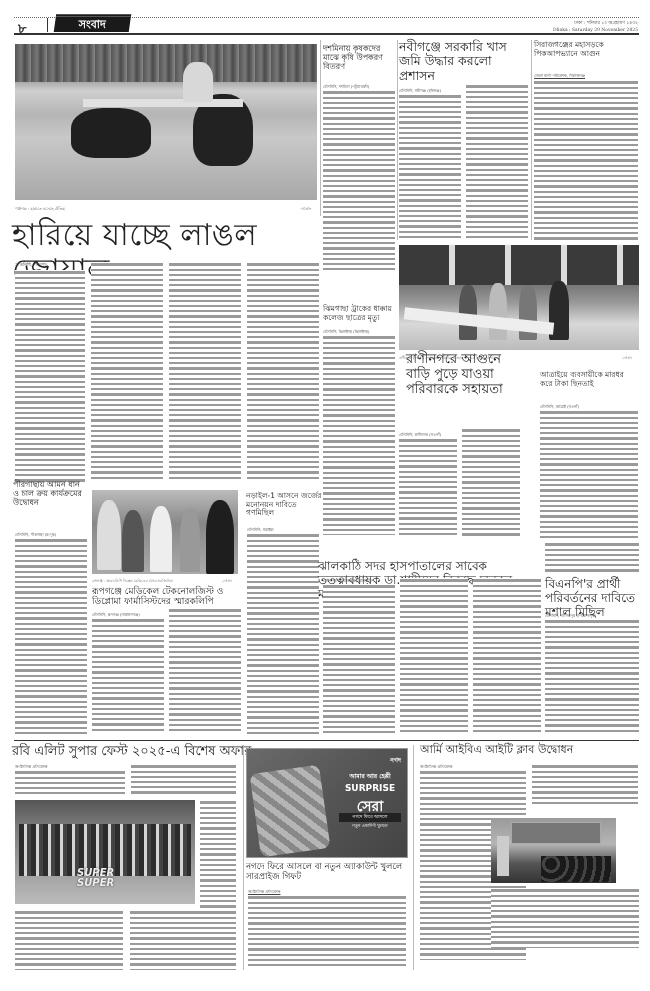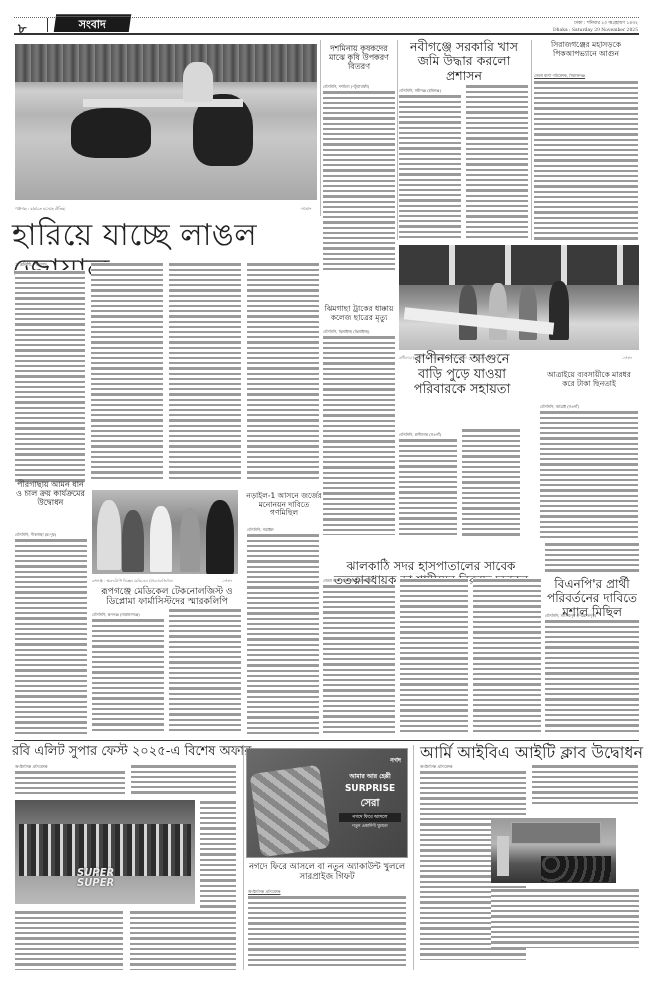--- a/index.html
+++ b/index.html
@@ -2,21 +2,21 @@
 <html><head>
 <meta charset="utf-8">
 <style>
 *{box-sizing:border-box;margin:0;padding:0}
 body{width:650px;height:991px;background:#fff;font-family:"DejaVu Serif",serif;color:#222;position:relative;overflow:hidden}
 .abs{position:absolute}
 .dotline{border-top:1px dotted #666}
 .rule{background:#333}
 .txt{font-size:3.2px;line-height:5.2px;color:#555;text-align:justify;overflow:hidden;word-break:break-all}
 .lines{background:repeating-linear-gradient(#fff 0,#fff 1.4px,#9a9a9a 1.4px,#9a9a9a 3.6px,#fff 3.6px,#fff 5.2px)}
-.hl{font-family:"DejaVu Sans",sans-serif;color:#222;text-align:center;line-height:1.15}
+.hl{font-family:"DejaVu Sans",sans-serif;color:#222;text-align:left;line-height:1.15}
 .byline{font-family:"DejaVu Sans",sans-serif;font-size:4.5px;color:#444}
 .caption{font-family:"DejaVu Sans",sans-serif;font-size:4px;color:#555}
 .photo{background:#888;overflow:hidden}
 .vrule{position:absolute;width:1px;background:#bbb}
 </style>
 </head>
 <body>
 
 <div class="abs dotline" style="left:14px;top:17px;width:625px"></div>
 <div class="abs" style="left:18px;top:19px;font-family:'DejaVu Sans',sans-serif;font-size:13px;font-weight:bold">৮</div>
@@ -127,29 +127,29 @@
 </div>
 <div class="abs txt lines" style="left:200px;top:800px;width:36px;height:108px"></div>
 <div class="abs txt lines" style="left:15px;top:910px;width:108px;height:60px"></div>
 <div class="abs txt lines" style="left:130px;top:910px;width:106px;height:60px"></div>
 
 <div class="abs" style="left:246px;top:748px;width:162px;height:110px;background:linear-gradient(135deg,#6a6a6a 0%,#555 50%,#444 100%);border:1px solid #999;overflow:hidden">
   <div style="position:absolute;left:8px;top:20px;width:70px;height:84px;background:repeating-linear-gradient(45deg,#888 0,#888 6px,#b5b5b5 6px,#b5b5b5 12px);border-radius:8px;transform:rotate(-8deg)"></div>
   <div style="position:absolute;right:6px;top:6px;color:#fff;font-family:'DejaVu Sans',sans-serif;font-size:6px;font-weight:bold">নগদ</div>
   <div style="position:absolute;left:88px;top:22px;width:70px;text-align:center;color:#fff;font-family:'DejaVu Sans',sans-serif;font-size:6px;font-weight:bold">আমার আর হেপ্পী</div>
   <div style="position:absolute;left:88px;top:34px;width:70px;text-align:center;color:#fff;font-family:'DejaVu Sans',sans-serif;font-size:9px;font-weight:bold">SURPRISE</div>
-  <div style="position:absolute;left:88px;top:46px;width:70px;text-align:center;color:#fff;font-family:Liberation Sans, sans-serif;font-size:10px;font-weight:bold">সেরা</div>
+  <div style="position:absolute;left:88px;top:46px;width:70px;text-align:center;color:#fff;font-family:Liberation Sans, sans-serif;font-size:14px;font-weight:bold">সেরা</div>
   <div style="position:absolute;left:92px;top:64px;width:62px;text-align:center;color:#fff;background:#222;font-family:'DejaVu Sans',sans-serif;font-size:4.5px;padding:1px 0">নগদে ফিরে আসলে</div>
   <div style="position:absolute;left:92px;top:74px;width:62px;text-align:center;color:#fff;font-family:'DejaVu Sans',sans-serif;font-size:4.2px">নতুন একাউন্ট খুললে</div>
 </div>
 <div class="abs hl" style="left:246px;top:862px;width:162px;font-size:8.5px">নগদে ফিরে আসলে বা নতুন অ্যাকাউন্ট খুললে সারপ্রাইজ গিফট</div>
 <div class="abs byline" style="left:248px;top:889px;font-size:3.8px;text-decoration:underline">অর্থনৈতিক প্রতিবেদক</div>
 <div class="abs txt lines" style="left:248px;top:895px;width:158px;height:72px"></div>
 
-<div class="abs hl" style="left:420px;top:744px;width:220px;font-size:16px;white-space:nowrap">আর্মি আইবিএ আইটি ক্লাব উদ্বোধন</div>
+<div class="abs hl" style="left:420px;top:744px;width:220px;font-size:11px;white-space:nowrap">আর্মি আইবিএ আইটি ক্লাব উদ্বোধন</div>
 <div class="abs byline" style="left:420px;top:764px;font-size:3.8px">অর্থনৈতিক প্রতিবেদক</div>
 <div class="abs txt lines" style="left:420px;top:770px;width:106px;height:190px"></div>
 <div class="abs txt lines" style="left:532px;top:764px;width:106px;height:42px"></div>
 <div class="abs photo" style="left:491px;top:818px;width:125px;height:65px;background:linear-gradient(180deg,#9a9a9a 0%,#b5b5b5 40%,#555 70%,#333 100%)">
   <div style="position:absolute;left:20px;top:4px;width:90px;height:22px;background:#777;border:1px solid #aaa"></div>
   <div style="position:absolute;left:6px;top:18px;width:12px;height:40px;background:#ccc"></div>
   <div style="position:absolute;left:50px;top:38px;width:70px;height:26px;background:repeating-radial-gradient(circle at 10px 8px,#1a1a1a 0,#1a1a1a 6px,#444 6px,#444 9px)"></div>
 </div>
 <div class="abs txt lines" style="left:491px;top:888px;width:148px;height:60px"></div>
 

